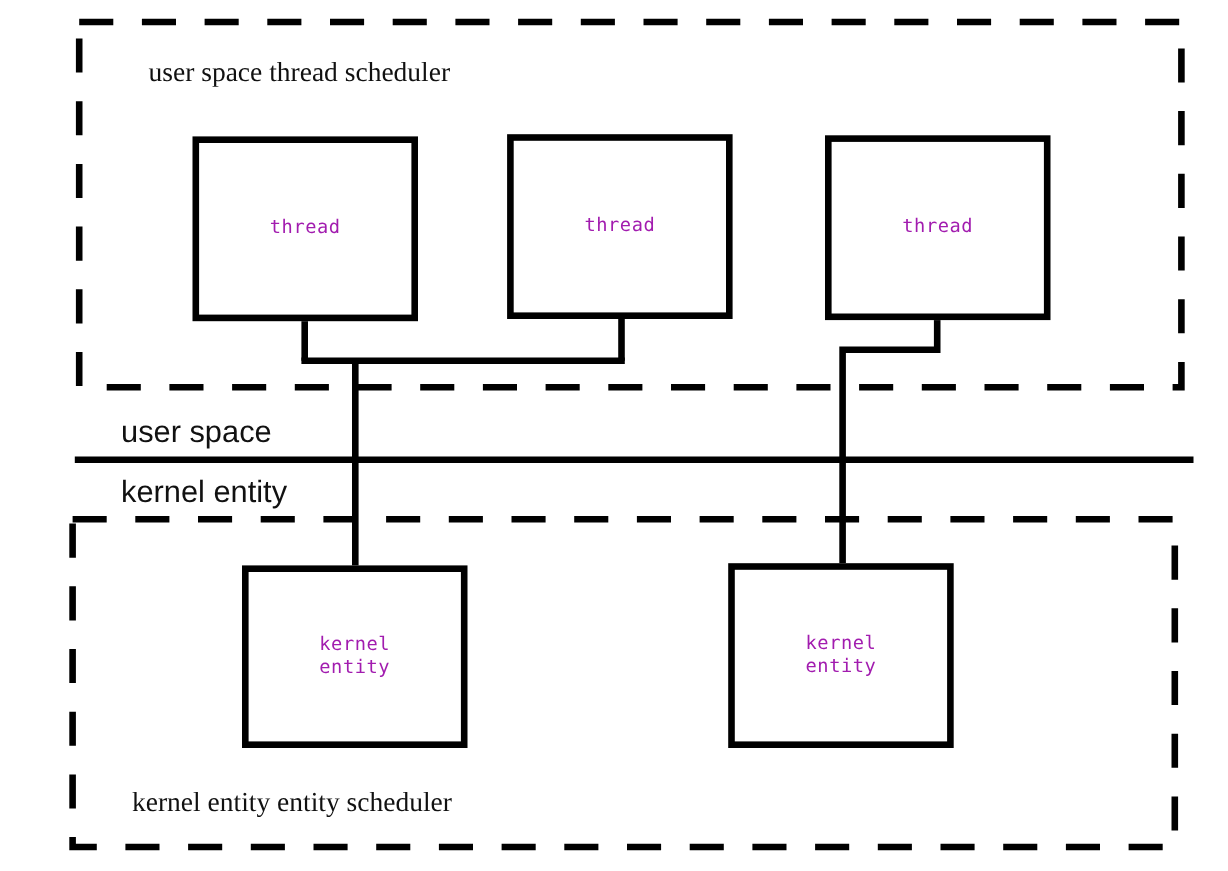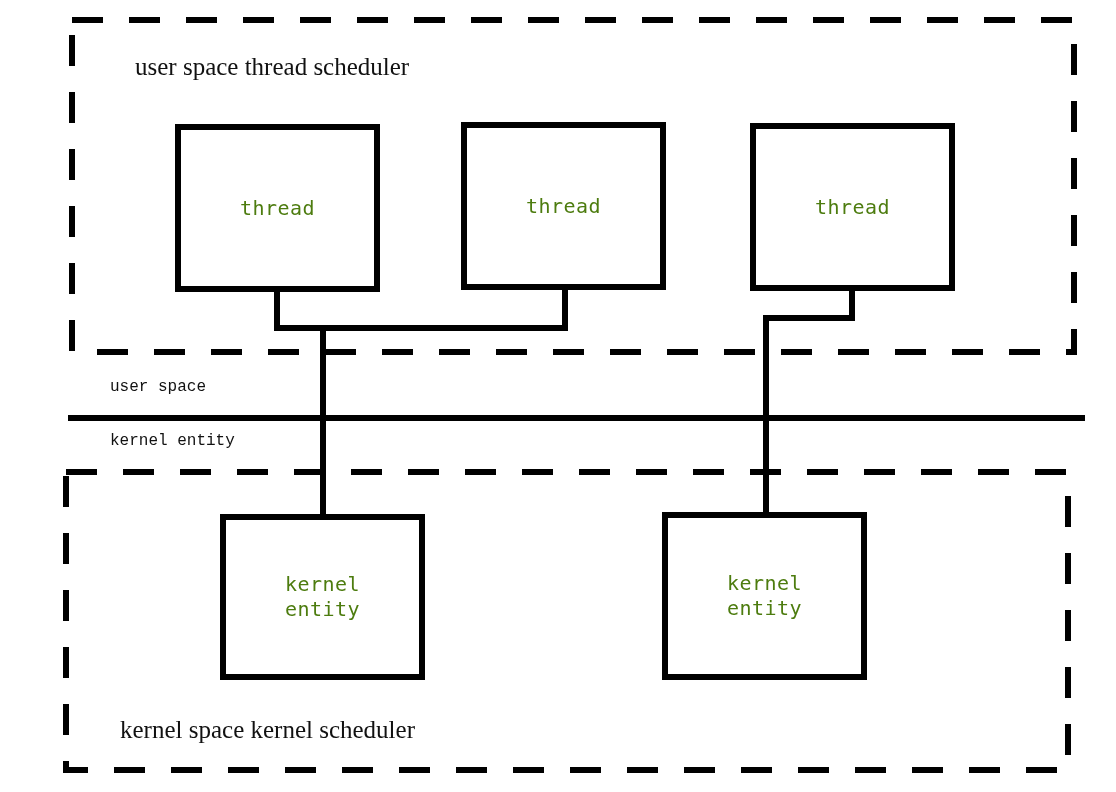--- a/index.html
+++ b/index.html
@@ -28,38 +28,38 @@
     position: absolute;
     color: #111111;
     font-family: "Liberation Serif", "DejaVu Serif", serif;
     font-size: 25px;
     line-height: 1;
     white-space: nowrap;
   }
   .boundary-label {
     position: absolute;
     color: #111111;
-    font-family: Liberation Mono, monospace;
-    font-size: 16px;
+    font-family: Liberation Sans, sans-serif;
+    font-size: 28px;
     line-height: 1;
     white-space: nowrap;
   }
   .node-box {
     position: absolute;
     box-sizing: border-box;
     background: #ffffff;
     border: 6px solid #000000;
     display: flex;
     align-items: center;
     justify-content: center;
   }
   .node-label {
     font-family: "DejaVu Sans Mono", "Liberation Mono", monospace;
-    font-size: 20px;
-    color: #4d7c0f;
+    font-size: 17px;
+    color: #a21caf;
     line-height: 1.25;
     white-space: pre-line;
     letter-spacing: 0.5px;
   }
 </style>
 </head>
 <body>
 
 <div id="canvas">
 
@@ -78,21 +78,21 @@
     <path d="M 274 328 L 568 328" fill="none" stroke="#000000" stroke-width="6"></path>
 
     <path d="M 323 328 L 323 516" fill="none" stroke="#000000" stroke-width="6"></path>
 
     <path d="M 852 290 L 852 318 L 766 318 L 766 514" fill="none" stroke="#000000" stroke-width="6" stroke-linejoin="miter" stroke-linecap="butt"></path>
 
   </svg>
 
   <div class="region-label" style="left:135px; top:54px;">user space thread scheduler</div>
 
-  <div class="region-label" style="left:120px; top:717px;">kernel space kernel scheduler</div>
+  <div class="region-label" style="left:120px; top:717px;">kernel entity entity scheduler</div>
 
   <div class="boundary-label" style="left:110px; top:379px;">user space</div>
 
   <div class="boundary-label" style="left:110px; top:433px;">kernel entity</div>
 
   <div class="node-box" style="left:175px; top:124px; width:205px; height:168px;">
     <span class="node-label">thread</span>
   </div>
 
   <div class="node-box" style="left:461px; top:122px; width:205px; height:168px;">

